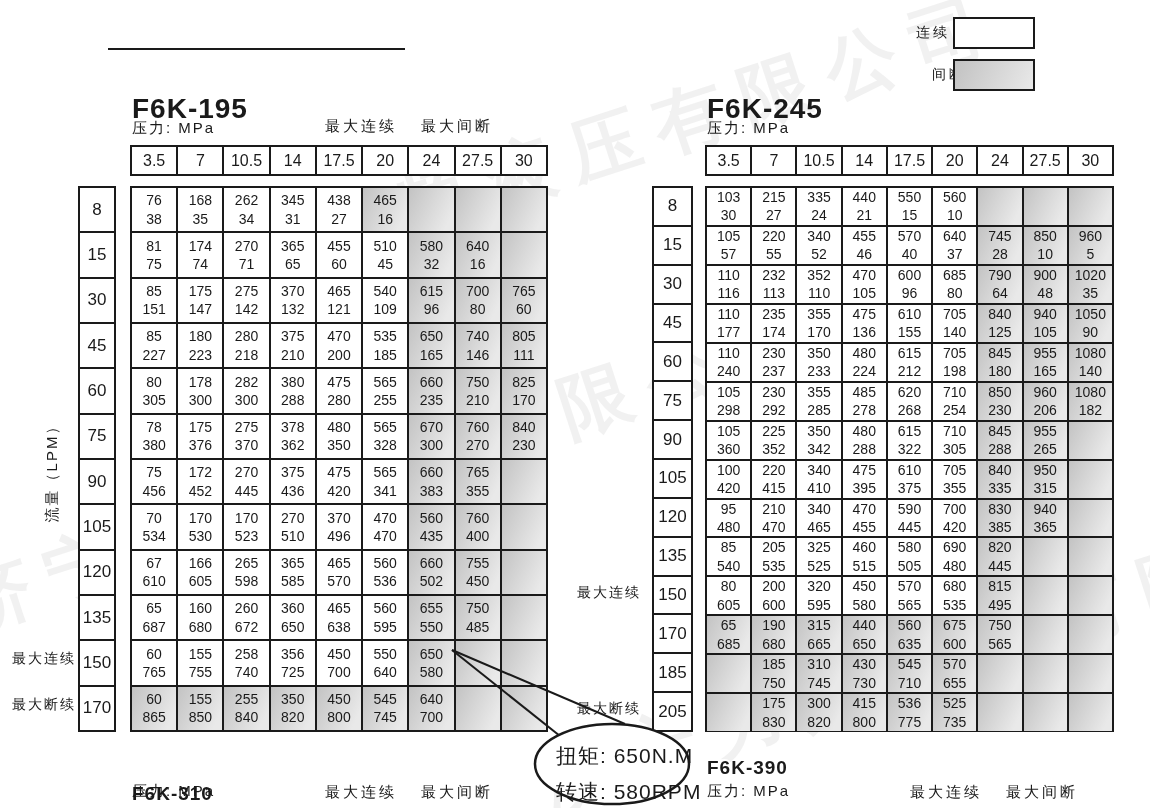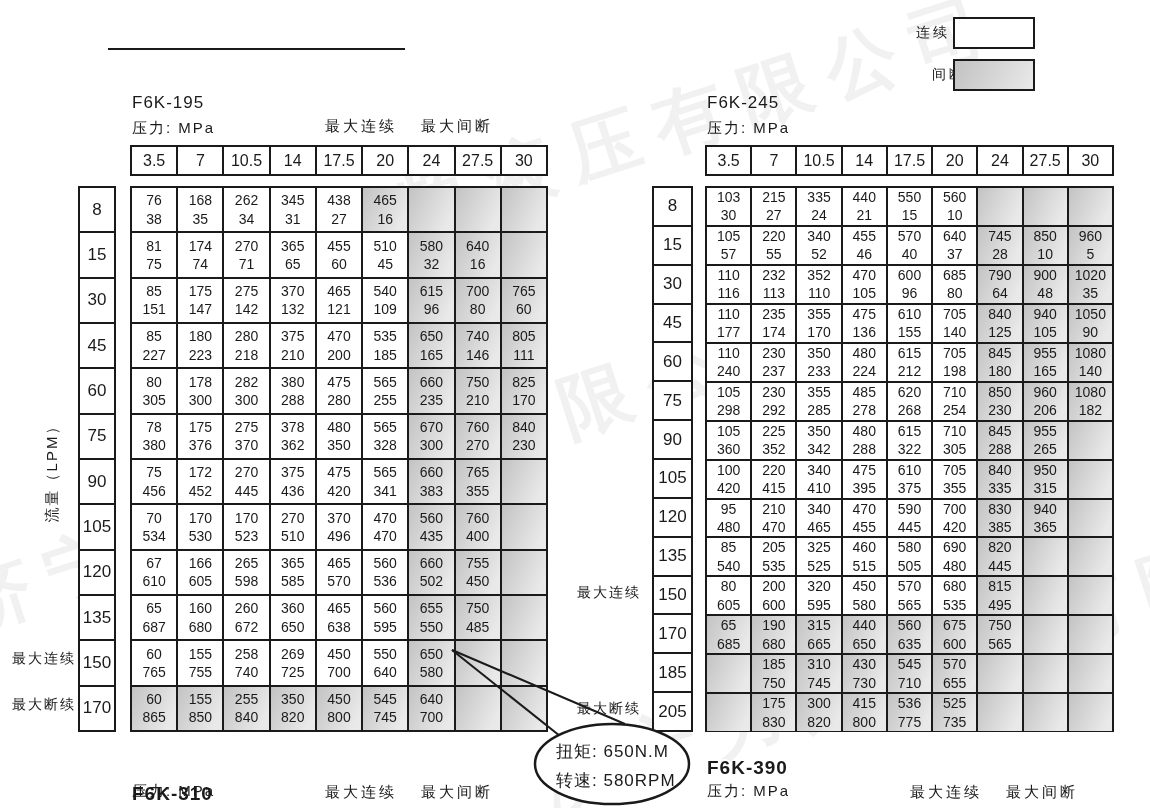--- a/index.html
+++ b/index.html
@@ -9,21 +9,21 @@
   .wm{position:absolute;font-size:72px;font-weight:bold;color:rgba(120,120,120,0.10);
       white-space:nowrap;transform:rotate(-18deg);letter-spacing:18px;pointer-events:none;}
   
   .title{position:absolute;left:108px;top:12px;font-size:26px;font-weight:bold;letter-spacing:4px;}
   .title-underline{position:absolute;left:108px;top:48px;width:297px;height:2px;background:#1a1a1a;}
   
   .legend-label{position:absolute;font-size:14px;letter-spacing:3px;}
   .legend-box{position:absolute;width:78px;height:28px;border:2.5px solid #1a1a1a;background:#fff;}
   .legend-box.gray{background:linear-gradient(115deg,#c2c2c2,#e9e9e9);}
   
-  .tname{position:absolute;font-size:17px;font-weight:normal;letter-spacing:1px;}
+  .tname{position:absolute;font-size:28px;font-weight:bold;letter-spacing:1px;}
   .plabel{position:absolute;font-size:15px;letter-spacing:2px;}
   .toplabel{position:absolute;font-size:15px;letter-spacing:3px;}
   .sidelabel{position:absolute;font-size:14px;letter-spacing:2px;}
   
   .hdr,.grid,.flowcol{position:absolute;display:grid;gap:2px;background:#1a1a1a;border:2px solid #1a1a1a;}
   .hdr{grid-template-columns:repeat(9,1fr);}
   .hcell{background:#fff;display:flex;align-items:center;justify-content:center;font-size:16px;}
   .fcell{background:#fff;display:flex;align-items:center;justify-content:center;font-size:17px;}
   .cell{background:#fff;display:flex;flex-direction:column;align-items:center;justify-content:center;
         font-size:14px;line-height:1.32;}
@@ -33,21 +33,21 @@
   #h195,#h245{top:145px;height:27px;}
   #g195{top:186px;height:542px;grid-template-columns:repeat(9,1fr);grid-template-rows:repeat(12,1fr);}
   #g245{top:186px;height:542px;grid-template-columns:repeat(9,1fr);grid-template-rows:repeat(14,1fr);}
   #f195{left:78px;top:186px;width:34px;height:542px;grid-template-rows:repeat(12,1fr);}
   #f245{left:652px;top:186px;width:37px;height:542px;grid-template-rows:repeat(14,1fr);}
   
   .axislabel{position:absolute;left:-12px;top:460px;width:130px;height:20px;font-size:15px;
              letter-spacing:2px;text-align:center;transform:rotate(-90deg);}
   
   .co-svg{position:absolute;left:0;top:0;pointer-events:none;}
-  .co-text{position:absolute;font-size:17px;letter-spacing:1px;line-height:1.7;}
+  .co-text{position:absolute;font-size:21px;letter-spacing:1px;line-height:1.7;}
   
   .fname{position:absolute;font-size:19px;font-weight:bold;letter-spacing:1px;}
 </style>
 </head>
 <body>
 
 <div class="page">
 
   <div class="wm" style="left:120px;top:110px;">济宁力频液压有限公司</div>
   <div class="wm" style="left:-60px;top:420px;">济宁力频液压有限公司</div>
@@ -432,21 +432,21 @@
       </div>
       <div class="cell">
         <div>155</div>
         <div>755</div>
       </div>
       <div class="cell">
         <div>258</div>
         <div>740</div>
       </div>
       <div class="cell">
-        <div>269</div>
+        <div>356</div>
         <div>725</div>
       </div>
       <div class="cell">
         <div>450</div>
         <div>700</div>
       </div>
       <div class="cell">
         <div>550</div>
         <div>640</div>
       </div>

